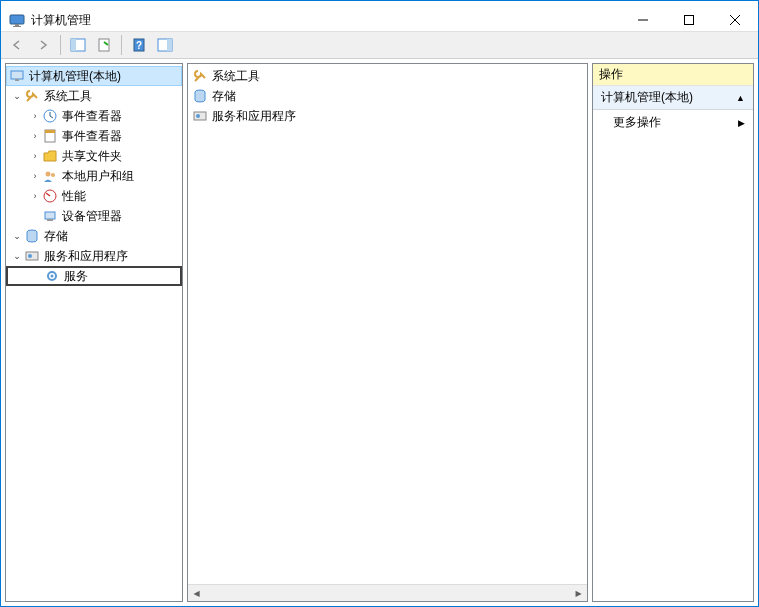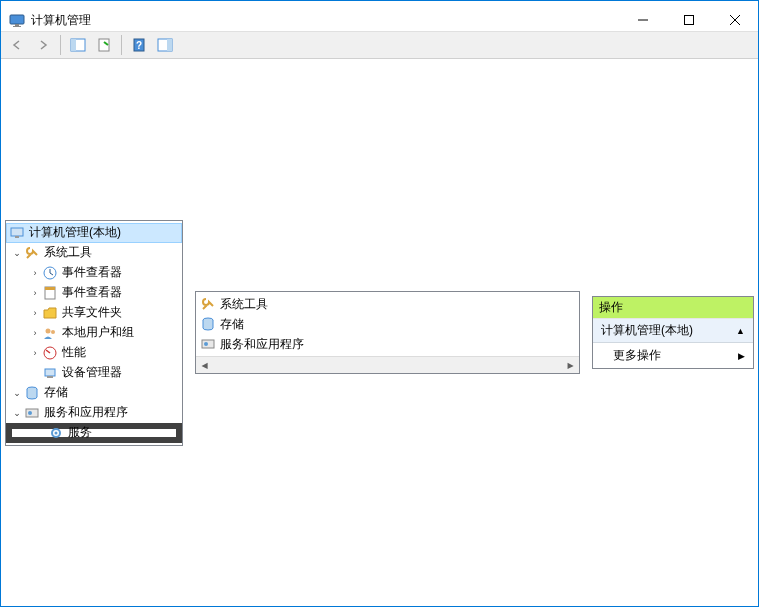--- a/index.html
+++ b/index.html
@@ -8,40 +8,40 @@
 .titlebar { height: 30px; display: flex; align-items: center; padding: 8px 0 0 8px; background: #fff; }
 .titlebar .app-icon { width: 16px; height: 16px; margin-right: 6px; }
 .titlebar .title-text { flex: 1; font-size: 12px; }
 .titlebar .win-btn { width: 46px; height: 30px; display: flex; align-items: center; justify-content: center; cursor: pointer; }
 .menubar { height: 22px; display: flex; align-items: center; padding: 0 4px; background: #fff; }
 .menubar .menu-item { padding: 2px 8px; cursor: pointer; }
 .toolbar { height: 28px; display: flex; align-items: center; padding: 2px 4px; background: #f0f0f0; border-top: 1px solid #e0e0e0; border-bottom: 1px solid #d0d0d0; gap: 2px; }
 .toolbar .tb-btn { width: 24px; height: 22px; display: flex; align-items: center; justify-content: center; cursor: pointer; border: 1px solid transparent; }
 .toolbar .tb-btn.disabled { opacity: 0.4; cursor: default; }
 .toolbar .sep { width: 1px; height: 20px; background: #c0c0c0; margin: 0 3px; }
-.content { flex: 1; display: flex; padding: 4px; gap: 12px; overflow: hidden; align-items: center; }
+.content { flex: 1; display: flex; padding: 4px; gap: 4px; overflow: hidden; }
 .panel { border: 1px solid #828790; background: #fff; display: flex; flex-direction: column; overflow: hidden; }
 .panel.tree { width: 178px; }
 .panel.list { flex: 1; }
 .panel.actions { width: 162px; }
 .col-header { height: 22px; background: #fff; border-bottom: 1px solid #e5e5e5; display: flex; align-items: center; padding: 0 6px; font-size: 12px; }
 .tree-body { flex: 1; overflow: auto; padding: 2px 0; }
 .tree-row { display: flex; align-items: center; height: 20px; white-space: nowrap; cursor: pointer; padding-right: 4px; }
 .tree-row.selected { background: #cce8ff; border: 1px solid #99d1ff; }
-.tree-row.highlighted { border: 6px solid #404040; }
+.tree-row.highlighted { border: 2px solid #404040; }
 .tree-indent { display: inline-block; }
 .tree-toggle { width: 14px; height: 14px; display: inline-flex; align-items: center; justify-content: center; cursor: pointer; font-size: 9px; color: #404040; }
 .tree-icon { width: 16px; height: 16px; margin-right: 4px; display: inline-flex; align-items: center; justify-content: center; }
 .list-body { flex: 1; overflow: auto; padding: 2px 0; position: relative; }
 .list-row { display: flex; align-items: center; height: 20px; padding: 0 4px; cursor: pointer; }
 .list-icon { width: 16px; height: 16px; margin-right: 4px; display: inline-flex; align-items: center; justify-content: center; }
 .hscroll { height: 17px; background: #f0f0f0; border-top: 1px solid #dcdcdc; display: flex; }
 .hscroll .sbtn { width: 17px; height: 16px; background: #f0f0f0; display: flex; align-items: center; justify-content: center; font-size: 8px; color: #606060; }
 .hscroll .track { flex: 1; }
-.actions-title { height: 22px; background: #bef264; border-bottom: 1px solid #e5e5e5; padding: 0 6px; display: flex; align-items: center; font-size: 12px; }
+.actions-title { height: 22px; background: #fef9c3; border-bottom: 1px solid #e5e5e5; padding: 0 6px; display: flex; align-items: center; font-size: 12px; }
 .actions-section { background: #eaf2fb; border-bottom: 1px solid #d0d8e0; padding: 3px 8px; display: flex; align-items: center; justify-content: space-between; cursor: pointer; }
 .actions-item { padding: 4px 8px 4px 20px; display: flex; align-items: center; justify-content: space-between; cursor: pointer; }
 svg { display: block; }
 </style>
 </head>
 <body>
 
 <div class="window">
 
   <div class="titlebar">

